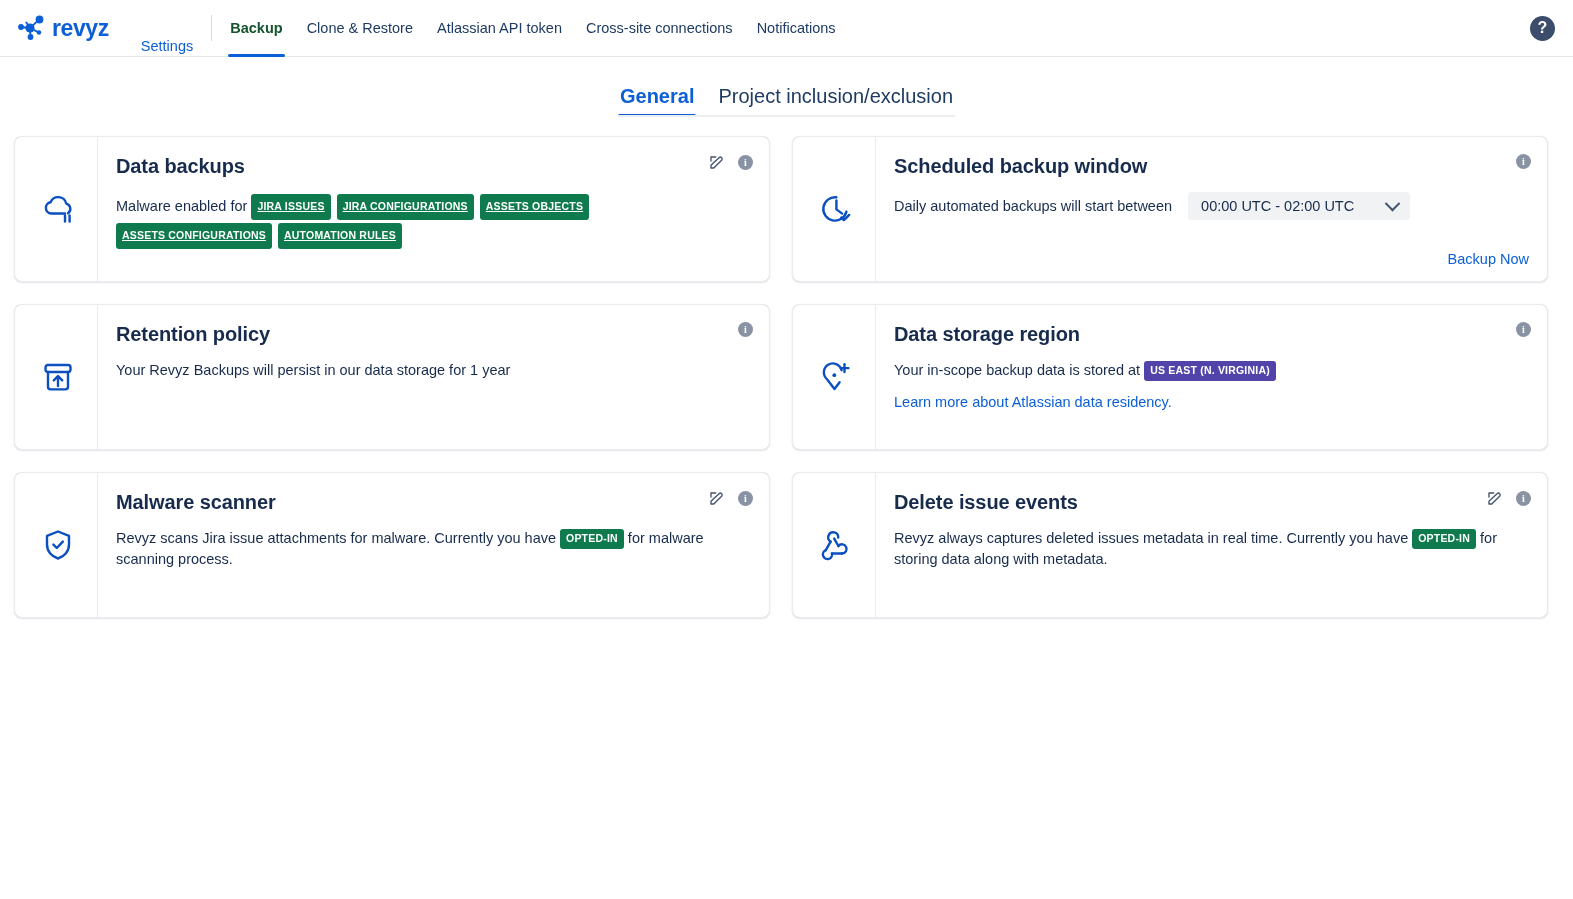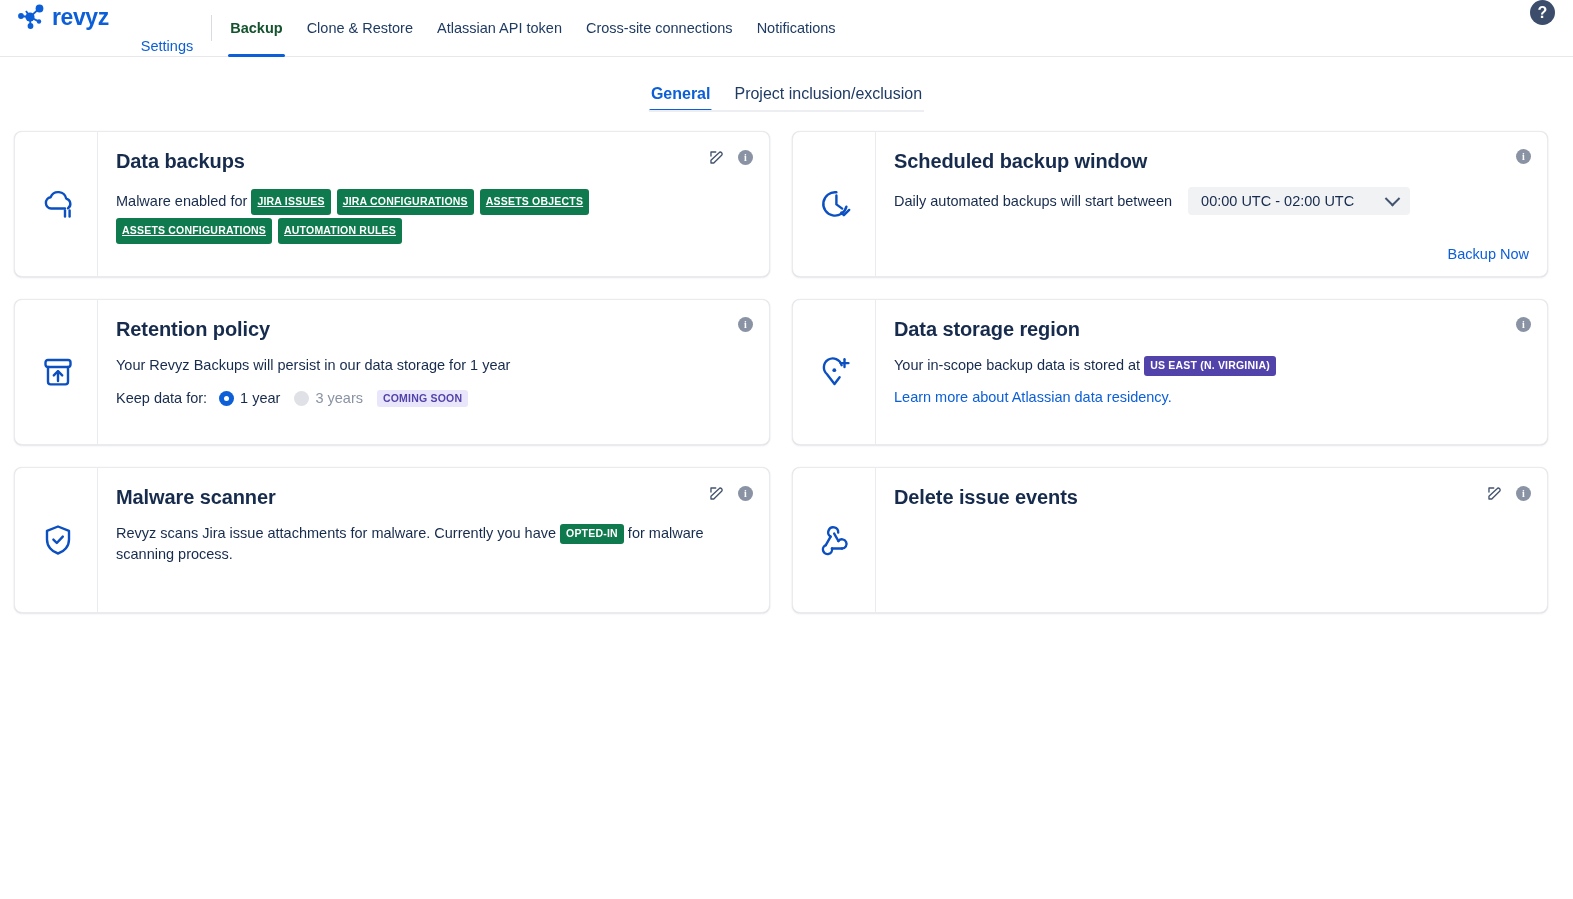--- a/index.html
+++ b/index.html
@@ -8,21 +8,21 @@
     background: #ffffff;
     font-family: "Liberation Sans", sans-serif;
     color: #172b4d;
     overflow: hidden;
   }
 
   
   .topnav {
     height: 57px;
     display: flex;
-    align-items: flex-start;
+    align-items: center;
     padding: 0 18px 0 14px;
     border-bottom: 1px solid #e6e8eb;
     position: relative;
   }
   .logo { display: flex; align-items: center; gap: 4px; margin-right: 20px; }
   .logo-mark { width: 34px; height: 34px; display: block; }
   .logo-text {
     font-size: 23px; font-weight: 700; color: #0c5fd6;
     letter-spacing: -0.4px;
   }
@@ -54,21 +54,21 @@
     cursor: pointer; line-height: 1;
   }
 
   
   .subtabs {
     display: flex; justify-content: center;
     margin-top: 26px;
   }
   .subtabs-inner { display: flex; gap: 20px; position: relative; }
   .subtab {
-    font-size: 16px;
+    font-size: 20px;
     color: #1f3b63;
     padding: 2px 2px 9px 2px;
     cursor: pointer;
     position: relative;
     white-space: nowrap;
   }
   .subtab.active { color: #0c5fd6; font-weight: 700; }
   .subtab.active::after {
     content: ""; position: absolute; left: 0; right: 0; bottom: 0;
     height: 3px; background: #0c5fd6; border-radius: 2px;
@@ -291,29 +291,20 @@
         <line x1="20" y1="29" x2="20" y2="19.4"></line>
         <polyline points="15.8,23.4 20,19.2 24.2,23.4"></polyline>
       </svg>
     </div>
     <div class="card-body">
       <div class="card-actions">
         <span class="info-dot">i</span>
       </div>
       <div class="card-title">Retention policy</div>
       <div class="card-text">Your Revyz Backups will persist in our data storage for 1 year</div>
-      <div class="row keep-row">
-        <span>Keep data for:</span>
-        <span style="width:12px;"></span>
-        <span class="radio on"></span>
-        <span class="opt-label">1 year</span>
-        <span class="radio off"></span>
-        <span class="opt-label dim">3 years</span>
-        <span class="badge badge-soon">COMING SOON</span>
-      </div>
     </div>
   </div>
 
   <div class="card">
     <div class="card-icon">
       <svg viewBox="0 0 40 40" width="40" height="40" fill="none" stroke="#0b4fc0" stroke-width="2.4" stroke-linecap="round" stroke-linejoin="round">
         <path d="M25.6 13.2a9 9 0 1 0-14.4 9.2L18.5 32l5.1-6.8"></path>
         <circle cx="18.3" cy="18.2" r="1.9" fill="#0b4fc0" stroke="none"></circle>
         <line x1="28.5" y1="7.2" x2="28.5" y2="15"></line>
         <line x1="24.6" y1="11.1" x2="32.4" y2="11.1"></line>
@@ -373,16 +364,21 @@
       <div class="card-actions">
         <span class="icon-btn">
           <svg viewBox="0 0 20 20" width="17" height="17" fill="none" stroke="#44546f" stroke-width="1.6" stroke-linecap="round" stroke-linejoin="round">
             <path d="M3.5 13.2V16.5h3.3L16 7.3a2.1 2.1 0 0 0-3-3L3.5 13.2z"></path>
             <path d="M3.5 8.2V3.5h5.6"></path>
           </svg>
         </span>
         <span class="info-dot">i</span>
       </div>
       <div class="card-title">Delete issue events</div>
+      <div class="card-text" style="max-width:610px;">
+        <span>Revyz always captures deleted issues metadata in real time. Currently you have</span>
+        <span class="badge badge-green">OPTED-IN</span>
+        <span>for storing data along with metadata.</span>
+      </div>
     </div>
   </div>
 
 </div>
 
 </body></html>

